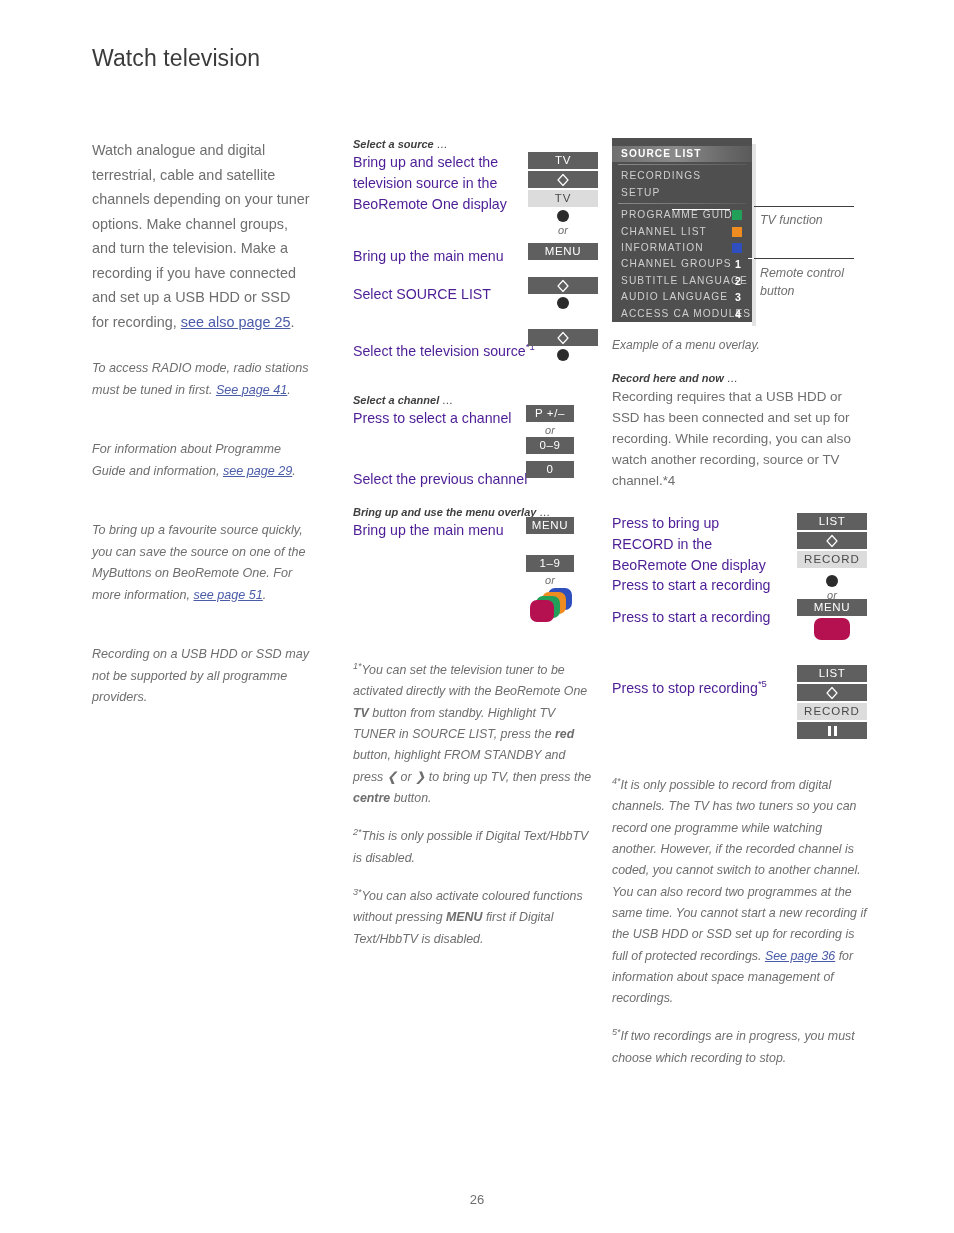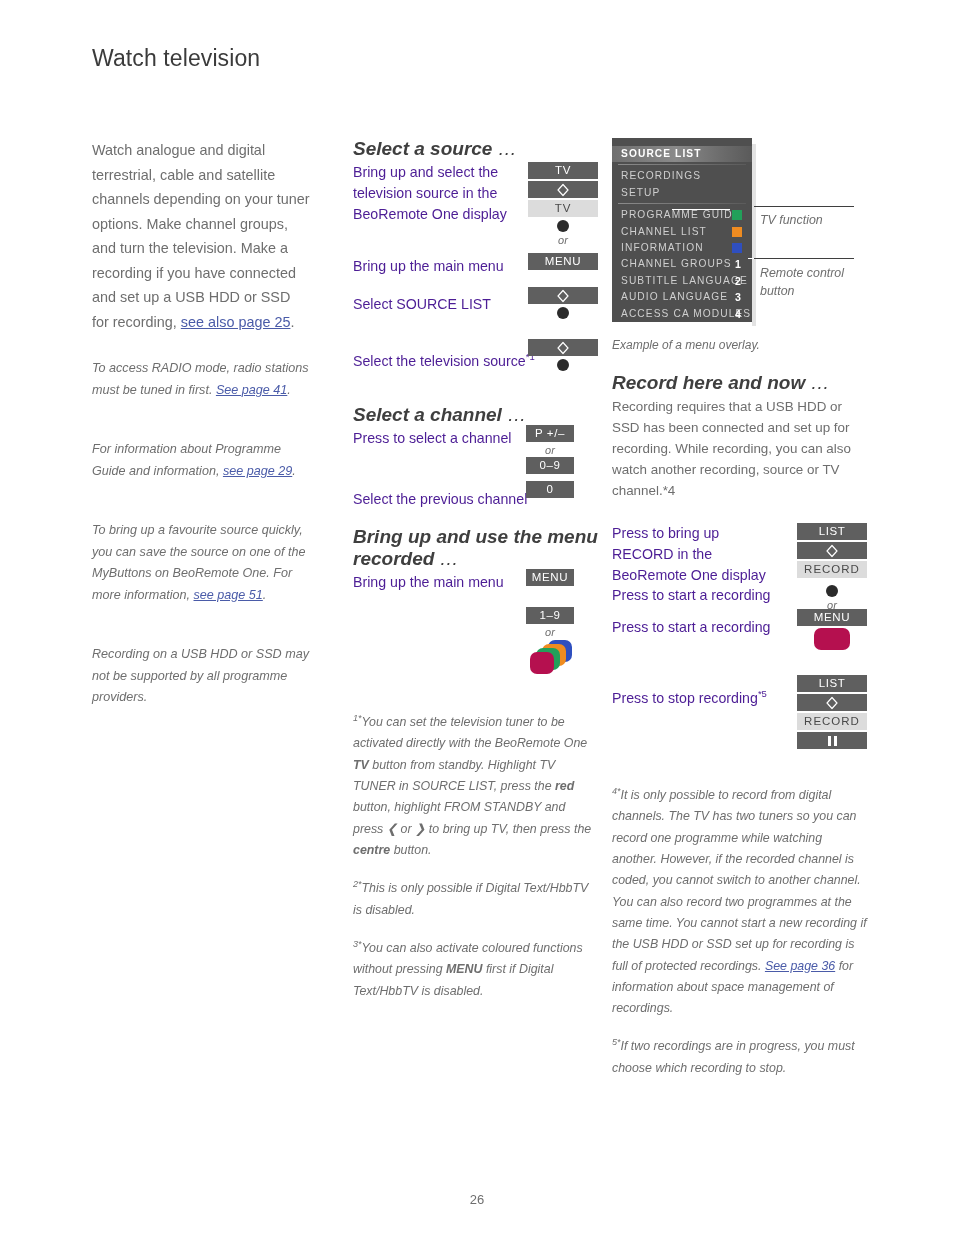--- a/index.html
+++ b/index.html
@@ -32,21 +32,21 @@
     margin:0 0 0 0;
   }
   .note{
     font-size:12.6px; line-height:21.5px; color:#6e6e6e;
     font-style:italic; margin:0;
   }
   .note + .note { margin-top:38px; }
   .lnk{ color:#4a5ba8; text-decoration:underline; }
 
   .sect-head{
-    font-size:19px; font-style:italic; font-weight:700;
+    font-size:11px; font-style:italic; font-weight:700;
     color:#3f3f3f; margin:0 0 2px 0;
   }
   .sect-head .dots{ font-weight:400; }
 
   
   .irow{ position:relative; min-height:20px; }
   .ilabel{
     font-size:14.2px; line-height:21px; color:#4c1d95;
     display:block;
   }
@@ -213,21 +213,21 @@
       </div>
     </div>
 
     <div class="irow" style="height:42px">
       <span class="ilabel"><span>Select the previous channel</span><sup>*2</sup></span>
       <div class="keys" style="width:48px; top:-3px; right:24px">
         <span class="key" style="width:48px">0</span>
       </div>
     </div>
 
-    <div class="sect-head"><span>Bring up and use the menu recorded</span><span class="dots"> …</span></div>
+    <div class="sect-head"><span>Bring up and use the menu overlay</span><span class="dots"> …</span></div>
 
     <div class="irow" style="height:38px">
       <span class="ilabel">Bring up the main menu</span>
       <div class="keys" style="width:48px; top:-3px; right:24px">
         <span class="key" style="width:48px">MENU</span>
       </div>
     </div>
 
     <div class="irow" style="height:80px">
       <div class="keys" style="width:48px; top:-3px; right:24px">

